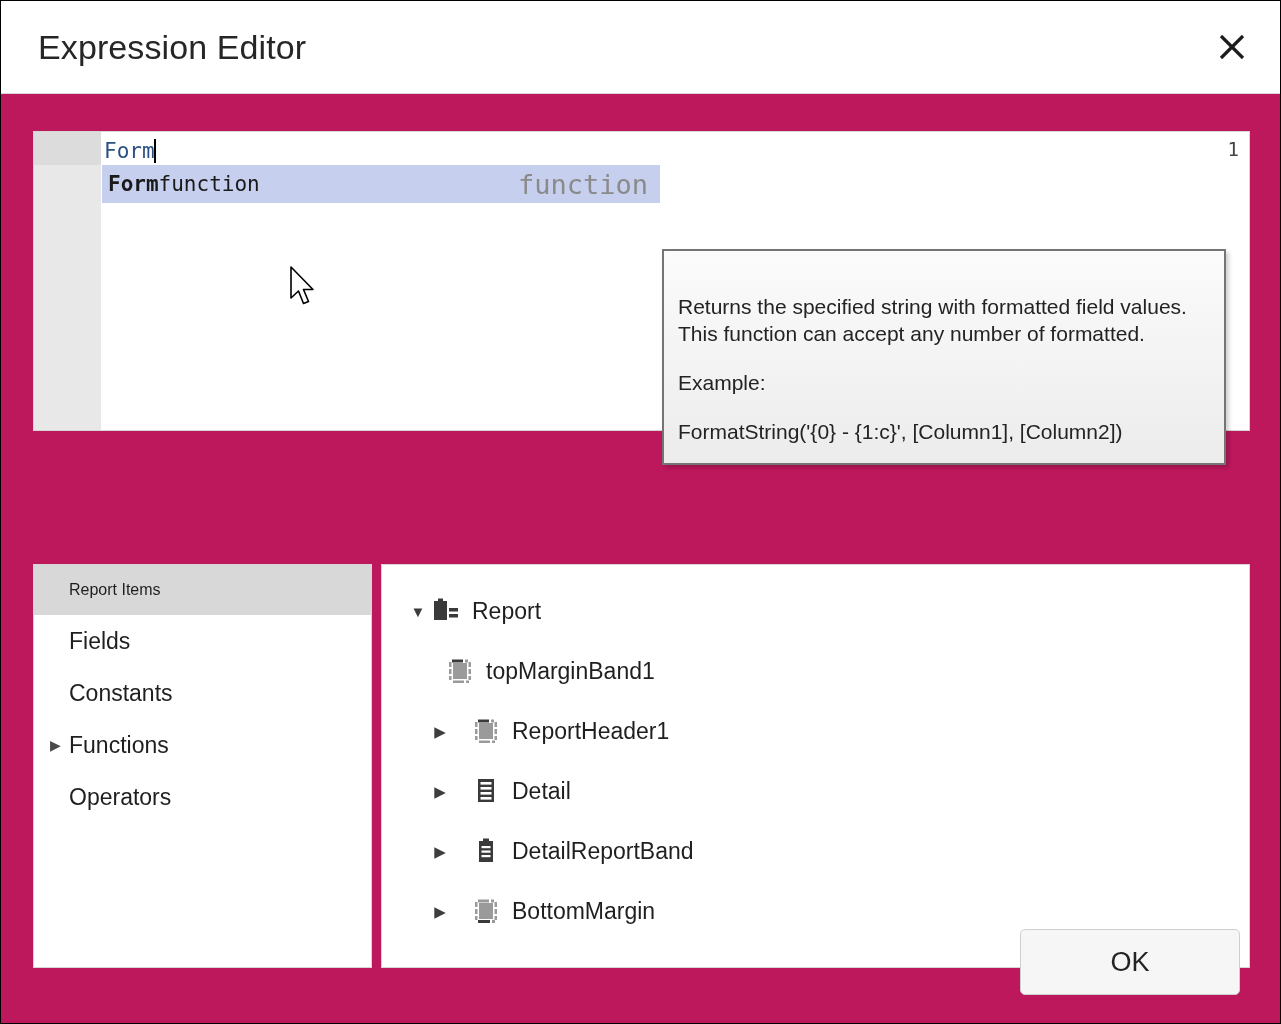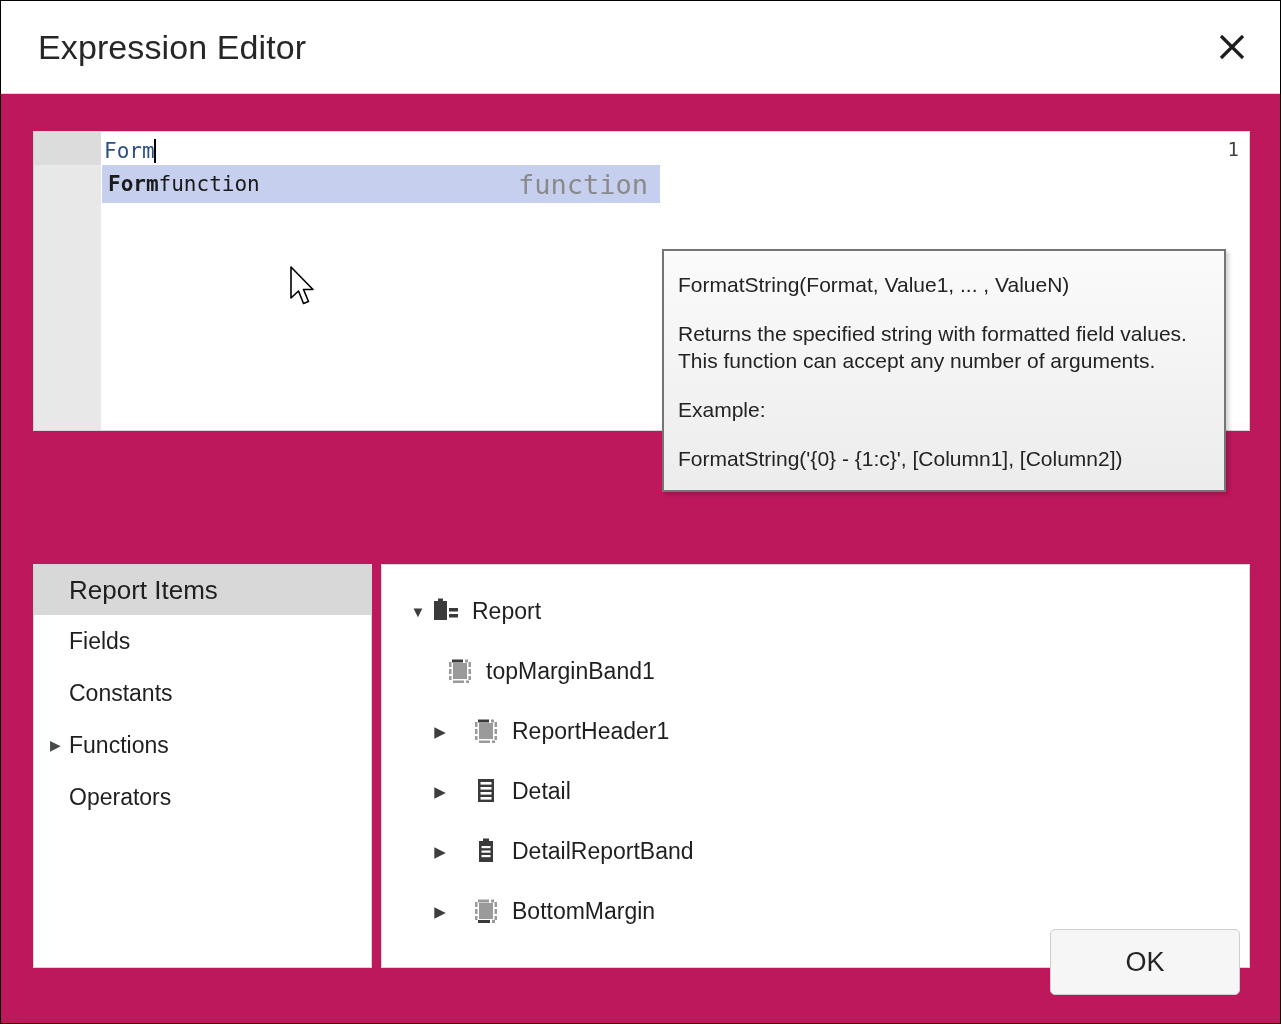--- a/index.html
+++ b/index.html
@@ -171,21 +171,21 @@
     height: 404px;
     background: #ffffff;
     border: 1px solid #d5d5d5;
   }
   .list-header {
     height: 50px;
     background: #d8d8d8;
     display: flex;
     align-items: center;
     padding-left: 35px;
-    font-size: 26px;
+    font-size: 16px;
     color: #1f1f1f;
     cursor: pointer;
   }
   .list-item {
     height: 52px;
     display: flex;
     align-items: center;
     padding-left: 35px;
     font-size: 23px;
     color: #1f1f1f;
@@ -244,21 +244,21 @@
     position: absolute;
     left: 0;
     bottom: 28px;
     width: 1281px;
     display: flex;
     justify-content: flex-end;
     padding-right: 42px;
     gap: 20px;
   }
   .btn {
-    width: 190px;
+    width: 220px;
     height: 66px;
     border: 1px solid #cfcfcf;
     border-radius: 5px;
     background: #f6f6f6;
     font-family: "Liberation Sans", sans-serif;
     font-size: 27px;
     color: #242424;
     cursor: pointer;
   }
 
@@ -296,24 +296,23 @@
 
       <div class="ac-list">
         <div class="ac-item">
           <span class="ac-name"><b>Form</b><span>function</span></span>
           <span class="ac-kind">function</span>
         </div>
       </div>
     </div>
 
     <div class="ac-tooltip">
-      <div class="tt-line">FormatString(Format, Value1, ... , ValueN)</div>
       <div class="tt-gap"></div>
       <div class="tt-line">Returns the specified string with formatted field values.</div>
-      <div class="tt-line">This function can accept any number of arguments.</div>
+      <div class="tt-line">This function can accept any number of formatted.</div>
       <div class="tt-gap"></div>
       <div class="tt-line">Example:</div>
       <div class="tt-gap"></div>
       <div class="tt-line">FormatString('{0} - {1:c}', [Column1], [Column2])</div>
     </div>
 
     <div class="mouse-cursor">
       <svg width="30" height="44" viewBox="0 0 30 44" aria-hidden="true">
         <path d="M2,1 L2,32 L9.5,25 L14.5,37.5 L19.5,35.5 L14.5,23.5 L24,23.5 Z" fill="#ffffff" stroke="#000000" stroke-width="1.6" stroke-linejoin="round"></path>
       </svg>

